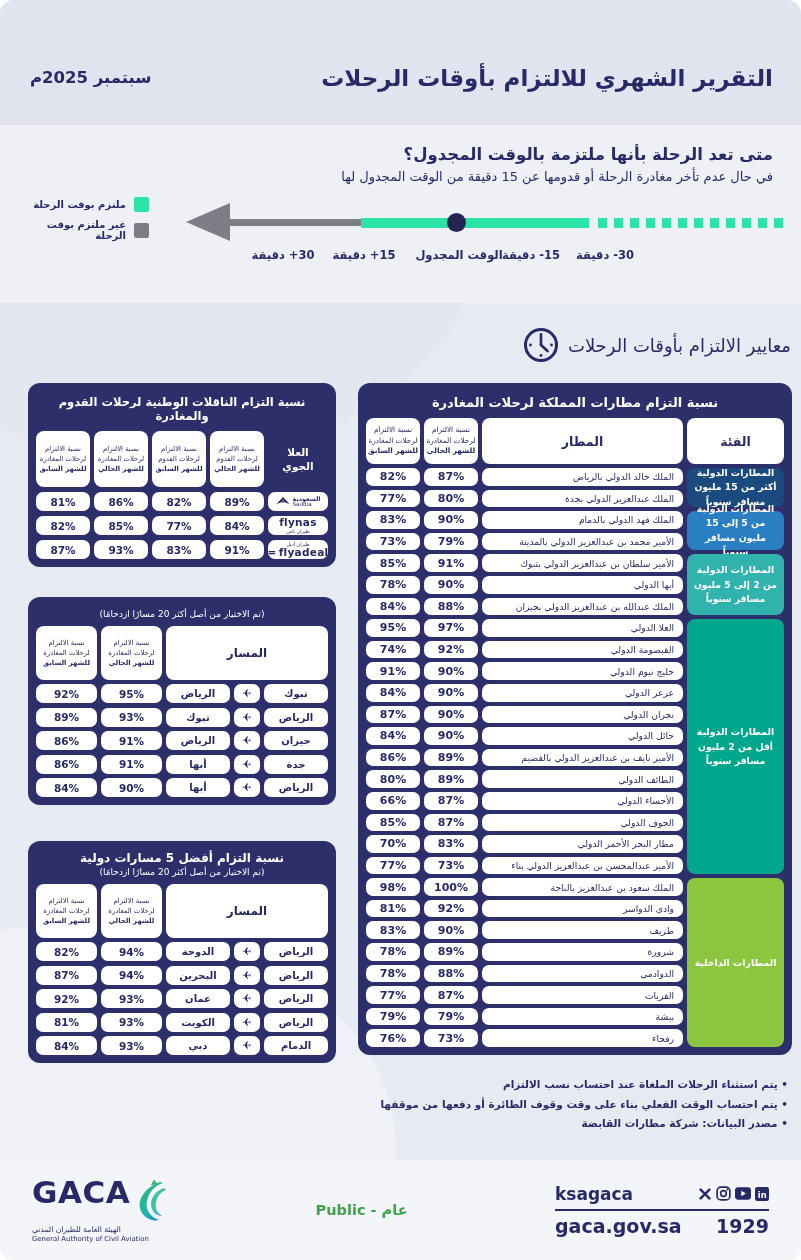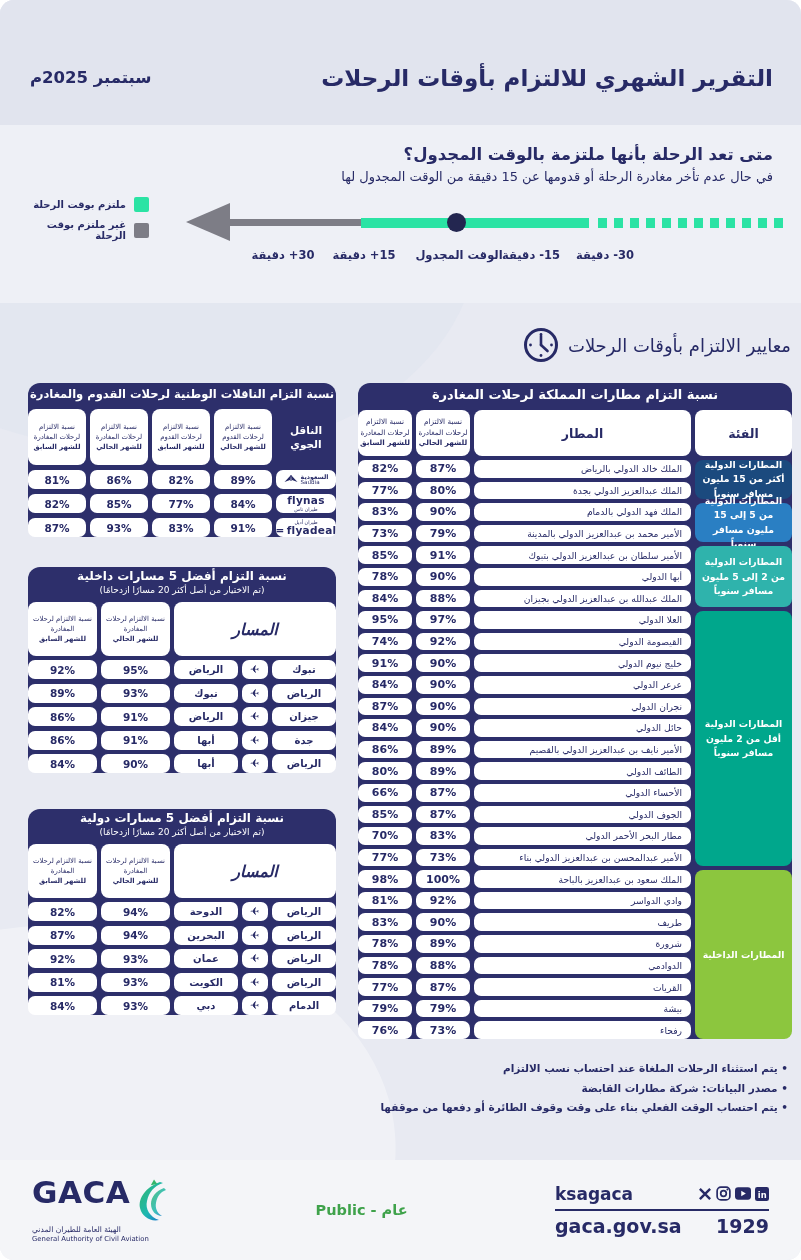--- a/index.html
+++ b/index.html
@@ -47,21 +47,21 @@
     font-size:11.5px;font-weight:bold;color:var(--ink);direction:rtl;}
   .axl0{left:577px;} .axl1{left:503px;} .axl2{left:431px;} .axl3{left:336px;} .axl4{left:255px;}
 
   .criteria{position:relative;z-index:1;display:flex;align-items:center;gap:9px;
     margin:24px 10px 0 0;}
   .criteria-text{font-size:18px;font-weight:normal;color:var(--ink);}
 
   .content{position:relative;z-index:1;display:flex;gap:22px;align-items:flex-start;
     padding:20px 9px 0 28px;box-sizing:border-box;}
 
-  .tbl{background:var(--navy);border-radius:12px;padding:0;box-sizing:border-box;}
+  .tbl{background:var(--navy);border-radius:12px;padding:8px;box-sizing:border-box;}
   .tbl-title{color:#fff;font-weight:bold;text-align:center;font-size:13px;padding:4px 0 8px;}
   .tbl-title2{color:#fff;text-align:center;padding:2px 0 7px;}
   .tbl-title2 .t1{font-size:12px;font-weight:bold;display:block;}
   .tbl-title2 .t2{font-size:9px;display:block;margin-top:2px;}
   .cellw{background:#fff;border-radius:8px;}
 
   
   .airports{width:434px;flex:none;}
   .a-head{display:grid;grid-template-columns:97px 1fr 54px 54px;gap:4px;margin-bottom:4px;}
   .h-main{display:flex;align-items:center;justify-content:center;font-weight:bold;font-size:12.5px;min-height:46px;color:var(--ink);}
@@ -101,21 +101,21 @@
   .saudia .ar{font-size:6.3px;font-weight:bold;color:var(--ink);}
   .saudia .en{font-size:5.6px;color:var(--ink);}
   .brandcol{display:flex;flex-direction:column;align-items:center;line-height:1;}
   .brand-big{font-size:10.5px;font-weight:bold;color:var(--ink);letter-spacing:.3px;}
   .brand-tiny{font-size:4.9px;color:var(--ink);margin-top:1px;}
   .brand-mark{font-weight:bold;margin-right:2px;}
 
   .routes{margin-bottom:36px;}
   .r-head{display:grid;grid-template-columns:64px 26px 64px 1fr 1fr;gap:4px;margin-bottom:4px;}
   .h-route{grid-column:1 / span 3;display:flex;align-items:center;justify-content:center;
-    font-size:16px;font-weight:bold;color:var(--ink);min-height:48px;font-style:italic;}
+    font-size:12px;font-weight:bold;color:var(--ink);min-height:48px;}
   .r-hpct{min-height:48px;font-size:6.9px;}
   .r-row{display:grid;grid-template-columns:64px 26px 64px 1fr 1fr;gap:4px;height:19px;margin-bottom:4.5px;}
   .r-row:last-child{margin-bottom:0;}
   .r-city{background:#fff;border-radius:7px;font-size:10px;font-weight:bold;color:var(--ink);
     display:flex;align-items:center;justify-content:center;}
   .r-plane{background:#fff;border-radius:7px;display:flex;align-items:center;justify-content:center;}
   .plane-glyph{display:inline-block;transform:scaleX(-1);font-size:11px;color:var(--ink);line-height:1;}
 
   
   .footer{position:absolute;bottom:0;left:0;right:0;height:100px;background:#f4f5f8;z-index:1;
@@ -395,32 +395,32 @@
                 <div class="c-pct">76%</div>
               </div>
             </div>
         </div>
       </section>
 
       <ul class="notes">
 
           <li>يتم استثناء الرحلات الملغاة عند احتساب نسب الالتزام</li>
 
+          <li>يتم احتساب الوقت الفعلي بناء على وقت وقوف الطائرة أو دفعها من موقفها</li>
+
           <li>مصدر البيانات: شركة مطارات القابضة</li>
-
-          <li>يتم احتساب الوقت الفعلي بناء على وقت وقوف الطائرة أو دفعها من موقفها</li>
         </ul>
     </div>
 
     <div class="leftcol">
 
       <section class="tbl carriers">
         <div class="tbl-title" style="font-size:11.5px;">نسبة التزام الناقلات الوطنية لرحلات القدوم والمغادرة</div>
         <div class="c-head">
-          <div class="carrier-h">الناقل الجوي</div>
+          <div class="carrier-h">العلا الجوي</div>
 
             <div class="cellw h-pct c-hpct">
               <span class="hl">نسبة الالتزام لرحلات القدوم</span>
               <span class="hp">للشهر الحالي</span>
             </div>
 
             <div class="cellw h-pct c-hpct">
               <span class="hl">نسبة الالتزام لرحلات القدوم</span>
               <span class="hp">للشهر السابق</span>
             </div>
@@ -477,21 +477,20 @@
           </div>
           <div class="r-pct">91%</div>
           <div class="r-pct">83%</div>
           <div class="r-pct">93%</div>
           <div class="r-pct">87%</div>
         </div>
       </section>
 
       <section class="tbl routes">
         <div class="tbl-title2">
-          <span class="t1">نسبة التزام أفضل 5 مسارات داخلية</span>
           <span class="t2">(تم الاختيار من أصل أكثر 20 مسارًا ازدحامًا)</span>
         </div>
         <div class="r-head">
           <div class="cellw h-route">المسار</div>
 
             <div class="cellw h-pct r-hpct">
               <span class="hl">نسبة الالتزام لرحلات المغادرة</span>
               <span class="hp">للشهر الحالي</span>
             </div>
 

